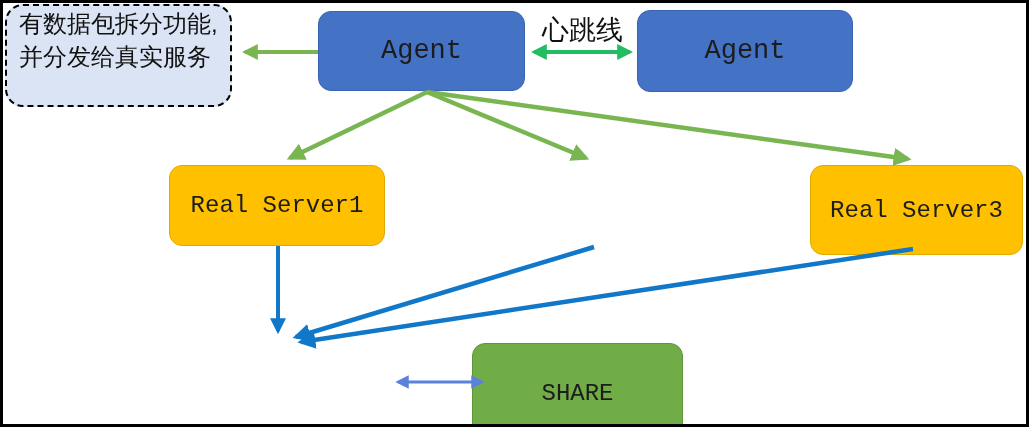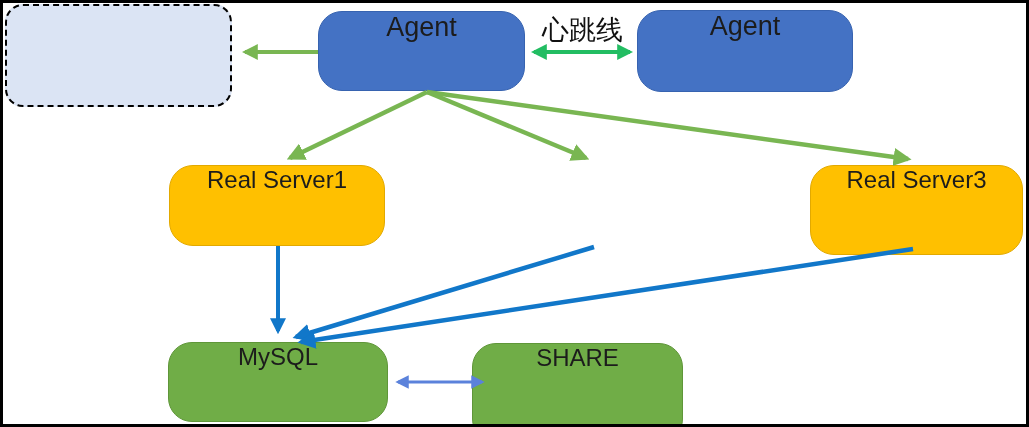--- a/index.html
+++ b/index.html
@@ -11,26 +11,27 @@
     overflow:hidden;
   }
   .frame{
     position:absolute;inset:0;
     border:3px solid #000000;
     pointer-events:none;
     z-index:9;
   }
   .node{
     position:absolute;
-    display:flex;justify-content:center;
+    display:flex;align-items:center;justify-content:center;
     box-sizing:border-box;
-    border-radius:24px;
+    border-radius:13px;
     color:#1c1c1c;
     font-size:24px;
     z-index:2;
+    font-family:Liberation Mono, monospace;
   }
   .agent{
     background:#4472c4;
     border:1px solid #3763b0;
     font-size:27px;
   }
   .server{
     background:#ffc000;
     border:1px solid #e2a900;
   }
@@ -73,39 +74,38 @@
   .rs3{left:810px;top:165px;width:213px;height:90px;}
   .mysql{left:168px;top:342px;width:220px;height:80px;}
   .share{left:472px;top:343px;width:211px;height:100px;}
 </style>
 </head>
 <body>
 
 <div class="canvas">
 
   <div class="callout">
+    <div>有数据包拆分功能,</div>
+    <div>并分发给真实服务</div>
   </div>
 
   <div class="node agent agent-left">
     <span>Agent</span>
   </div>
   <div class="node agent agent-right">
     <span>Agent</span>
   </div>
 
   <div class="node server rs1">
     <span>Real Server1</span>
   </div>
   <div class="node server rs3">
     <span>Real Server3</span>
   </div>
 
-  <div class="node db mysql">
-    <span>MySQL</span>
-  </div>
   <div class="node db share">
     <span>SHARE</span>
   </div>
 
   <div class="edge-label">心跳线</div>
 
   <svg class="edges" width="1029" height="427" viewBox="0 0 1029 427">
     <defs>
       <marker id="mGreen" viewBox="0 0 10 10" refX="8" refY="5" markerWidth="4" markerHeight="4" orient="auto-start-reverse">
         <path d="M0,0 L10,5 L0,10 z" fill="#79b652"></path>

